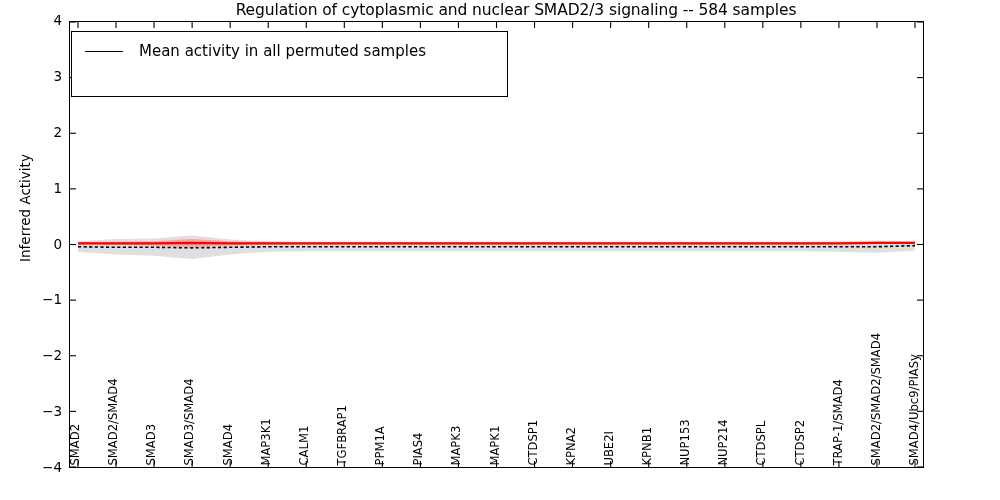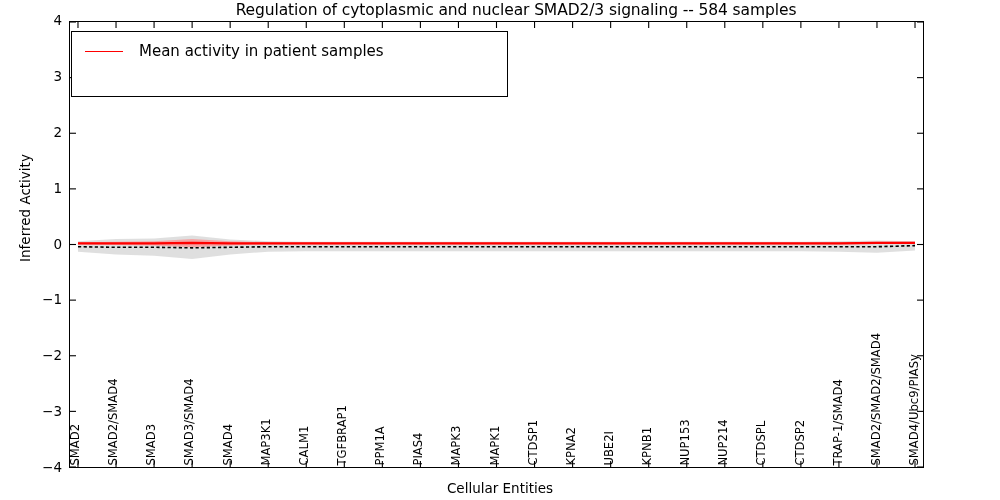--- a/index.html
+++ b/index.html
@@ -268,22 +268,21 @@
       <div class="x-tick-label" style="left: 654.045px;">KPNB1</div>
       <div class="x-tick-label" style="left: 692.182px;">NUP153</div>
       <div class="x-tick-label" style="left: 730.318px;">NUP214</div>
       <div class="x-tick-label" style="left: 768.455px;">CTDSPL</div>
       <div class="x-tick-label" style="left: 806.591px;">CTDSP2</div>
       <div class="x-tick-label" style="left: 844.727px;">TRAP-1/SMAD4</div>
       <div class="x-tick-label" style="left: 882.864px;">SMAD2/SMAD2/SMAD4</div>
       <div class="x-tick-label" style="left: 921px;">SMAD4/Ubc9/PIASy</div>
     </div>
 
-  <div id="x-axis-label">Cellular Entities</div>
 
   <div id="legend">
     <div class="legend-row">
-      <span class="legend-swatch" style="border-top-color: rgb(255, 0, 0);"></span>
-      <span class="legend-text">Mean activity in patient samples</span>
+      <span class="legend-swatch" style="border-top-color: rgb(0, 0, 0);"></span>
+      <span class="legend-text">Mean activity in all permuted samples</span>
     </div>
   </div>
 
 </div>
 
 </body></html>

